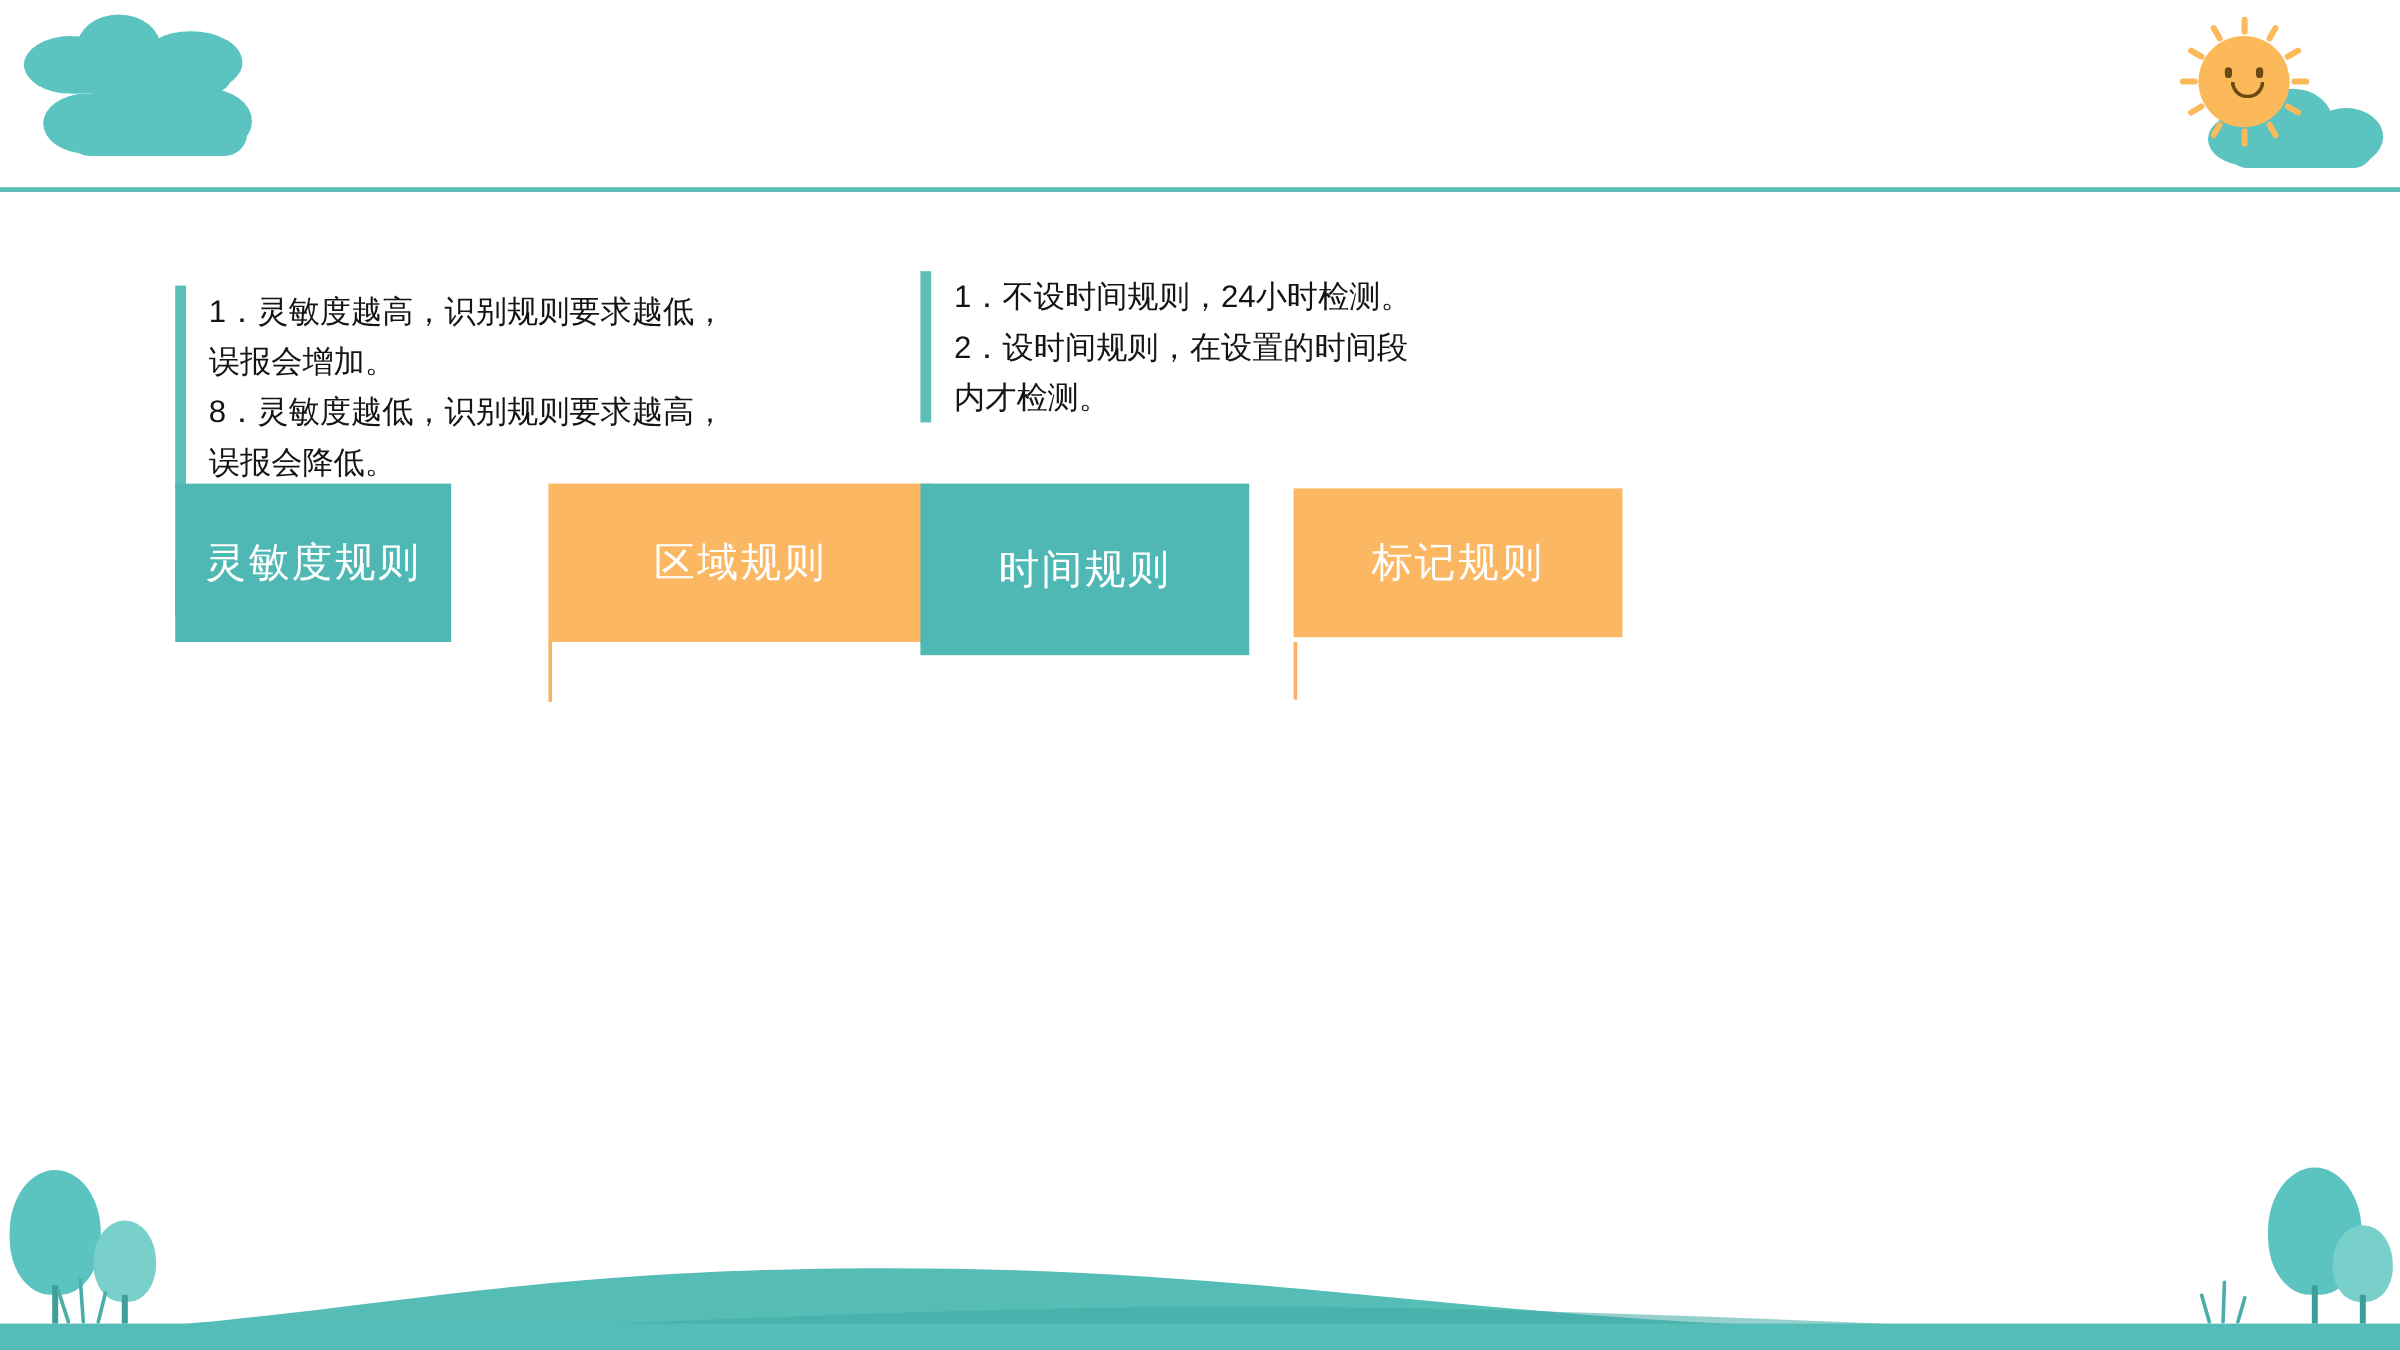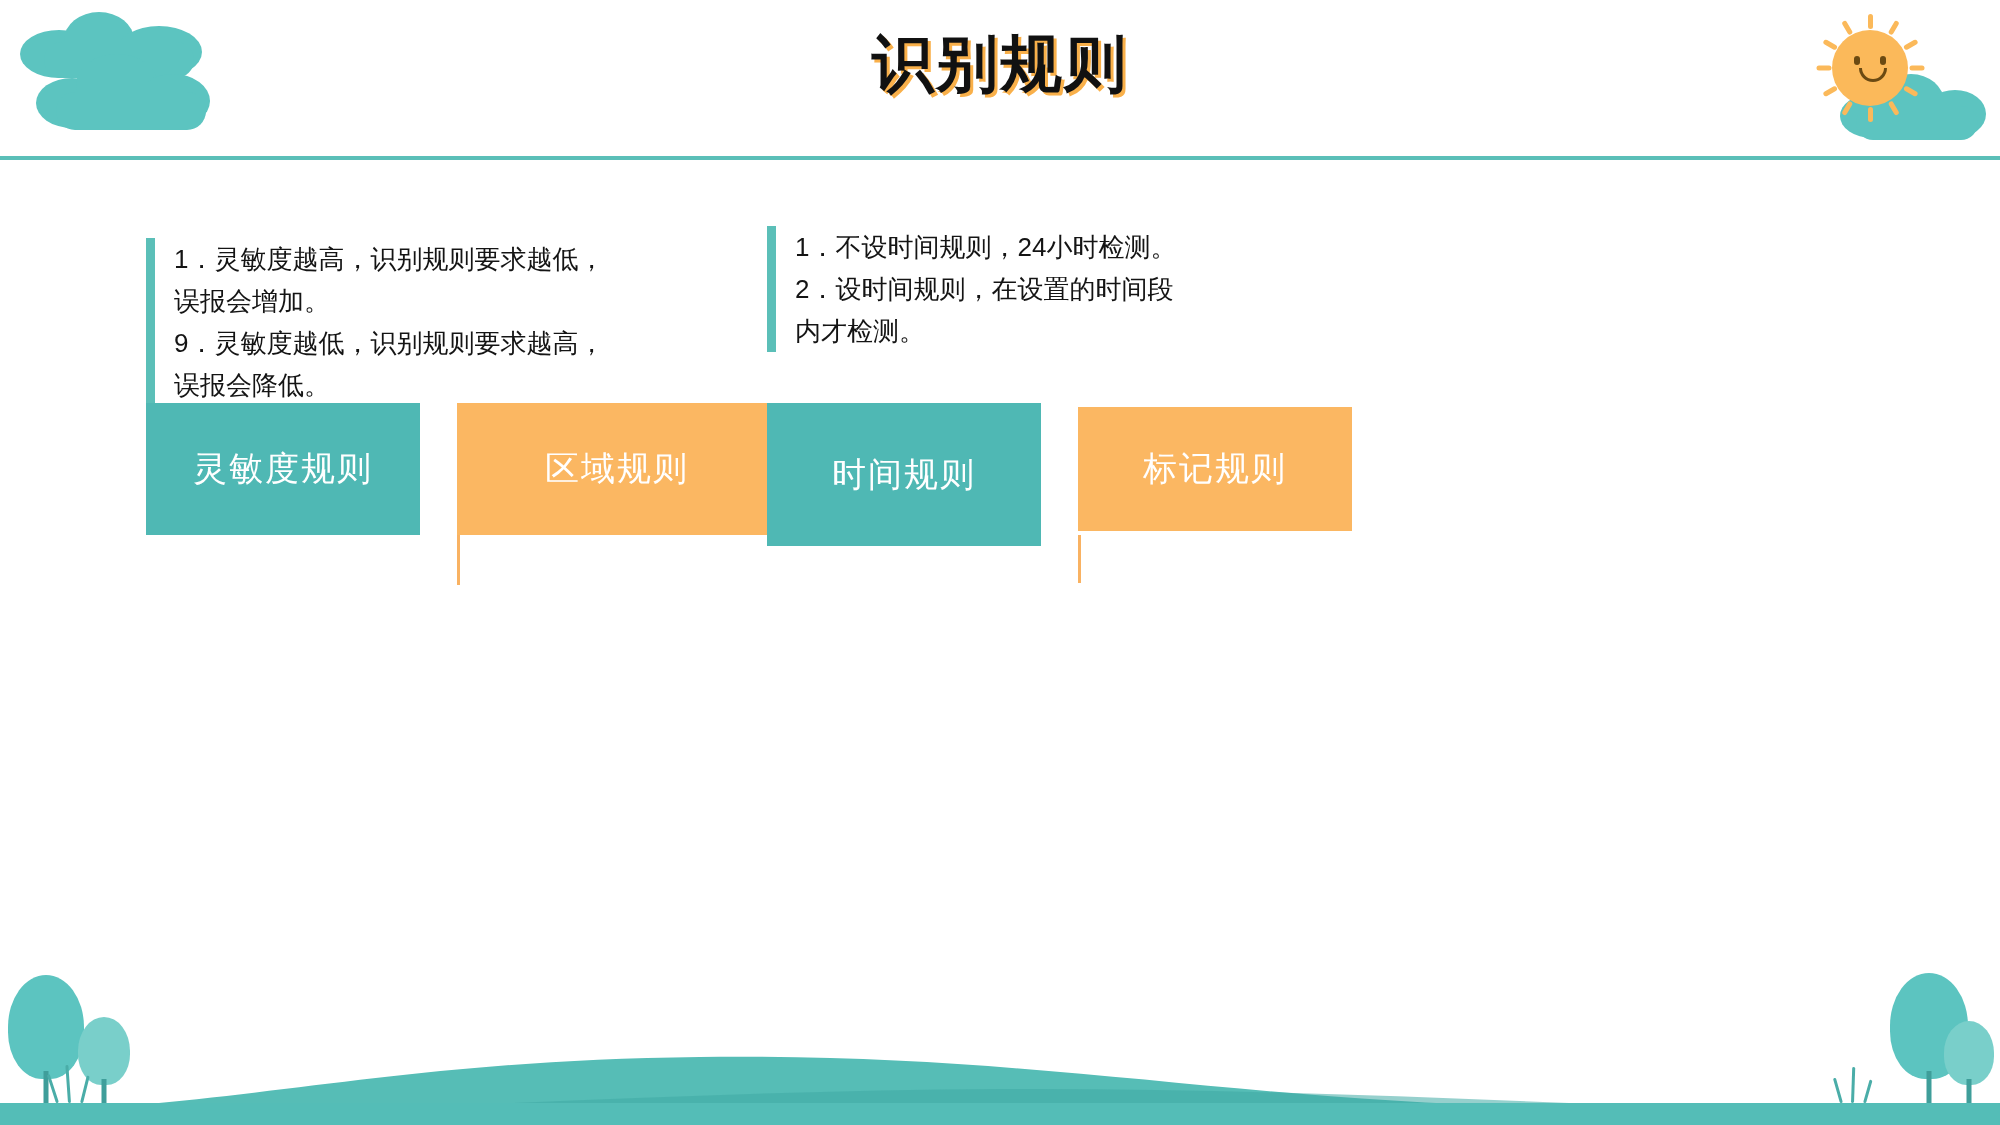--- a/index.html
+++ b/index.html
@@ -149,47 +149,46 @@
       <span class="mouth"></span>
     </div>
   </div>
   <div class="cloud cloud-r">
     <i style="left:0px;top:24px;width:64px;height:44px;"></i>
     <i style="left:38px;top:4px;width:66px;height:56px;"></i>
     <i style="left:84px;top:20px;width:62px;height:48px;"></i>
     <i style="left:16px;top:36px;width:122px;height:34px;border-radius:17px;"></i>
   </div>
 
-  <div class="title">识别规则</div>
   <div class="header-rule"></div>
 
   <div class="conn teal" style="left:146px;top:466px;width:3px;height:48px;"></div>
 
   <div class="conn orange" style="left:457px;top:535px;width:3px;height:50px;"></div>
 
   <div class="conn teal" style="left:767px;top:455px;width:3px;height:48px;"></div>
 
   <div class="conn orange" style="left:1078px;top:535px;width:3px;height:48px;"></div>
 
   <div class="tblock teal" style="left:146px;top:238px;width:560px;">
     <span class="bar"></span>
     <div class="lines">1．灵敏度越高，识别规则要求越低，
 误报会增加。
-9．灵敏度越低，识别规则要求越高，
+8．灵敏度越低，识别规则要求越高，
 误报会降低。</div>
   </div>
 
   <div class="tblock teal" style="left:767px;top:226px;width:520px;">
     <span class="bar"></span>
     <div class="lines">1．不设时间规则，24小时检测。
 2．设时间规则，在设置的时间段
 内才检测。</div>
   </div>
 
-  <div class="box teal" style="left:146px;top:403px;width:274px;height:132px;">
+  <div class="box teal" style="left:146px;top:403px;width:230px;height:132px;">
     <span>灵敏度规则</span>
   </div>
   <div class="box orange" style="left:457px;top:403px;width:320px;height:132px;">
     <span>区域规则</span>
   </div>
   <div class="box teal" style="left:767px;top:403px;width:274px;height:143px;">
     <span>时间规则</span>
   </div>
   <div class="box orange" style="left:1078px;top:407px;width:274px;height:124px;">
     <span>标记规则</span>

